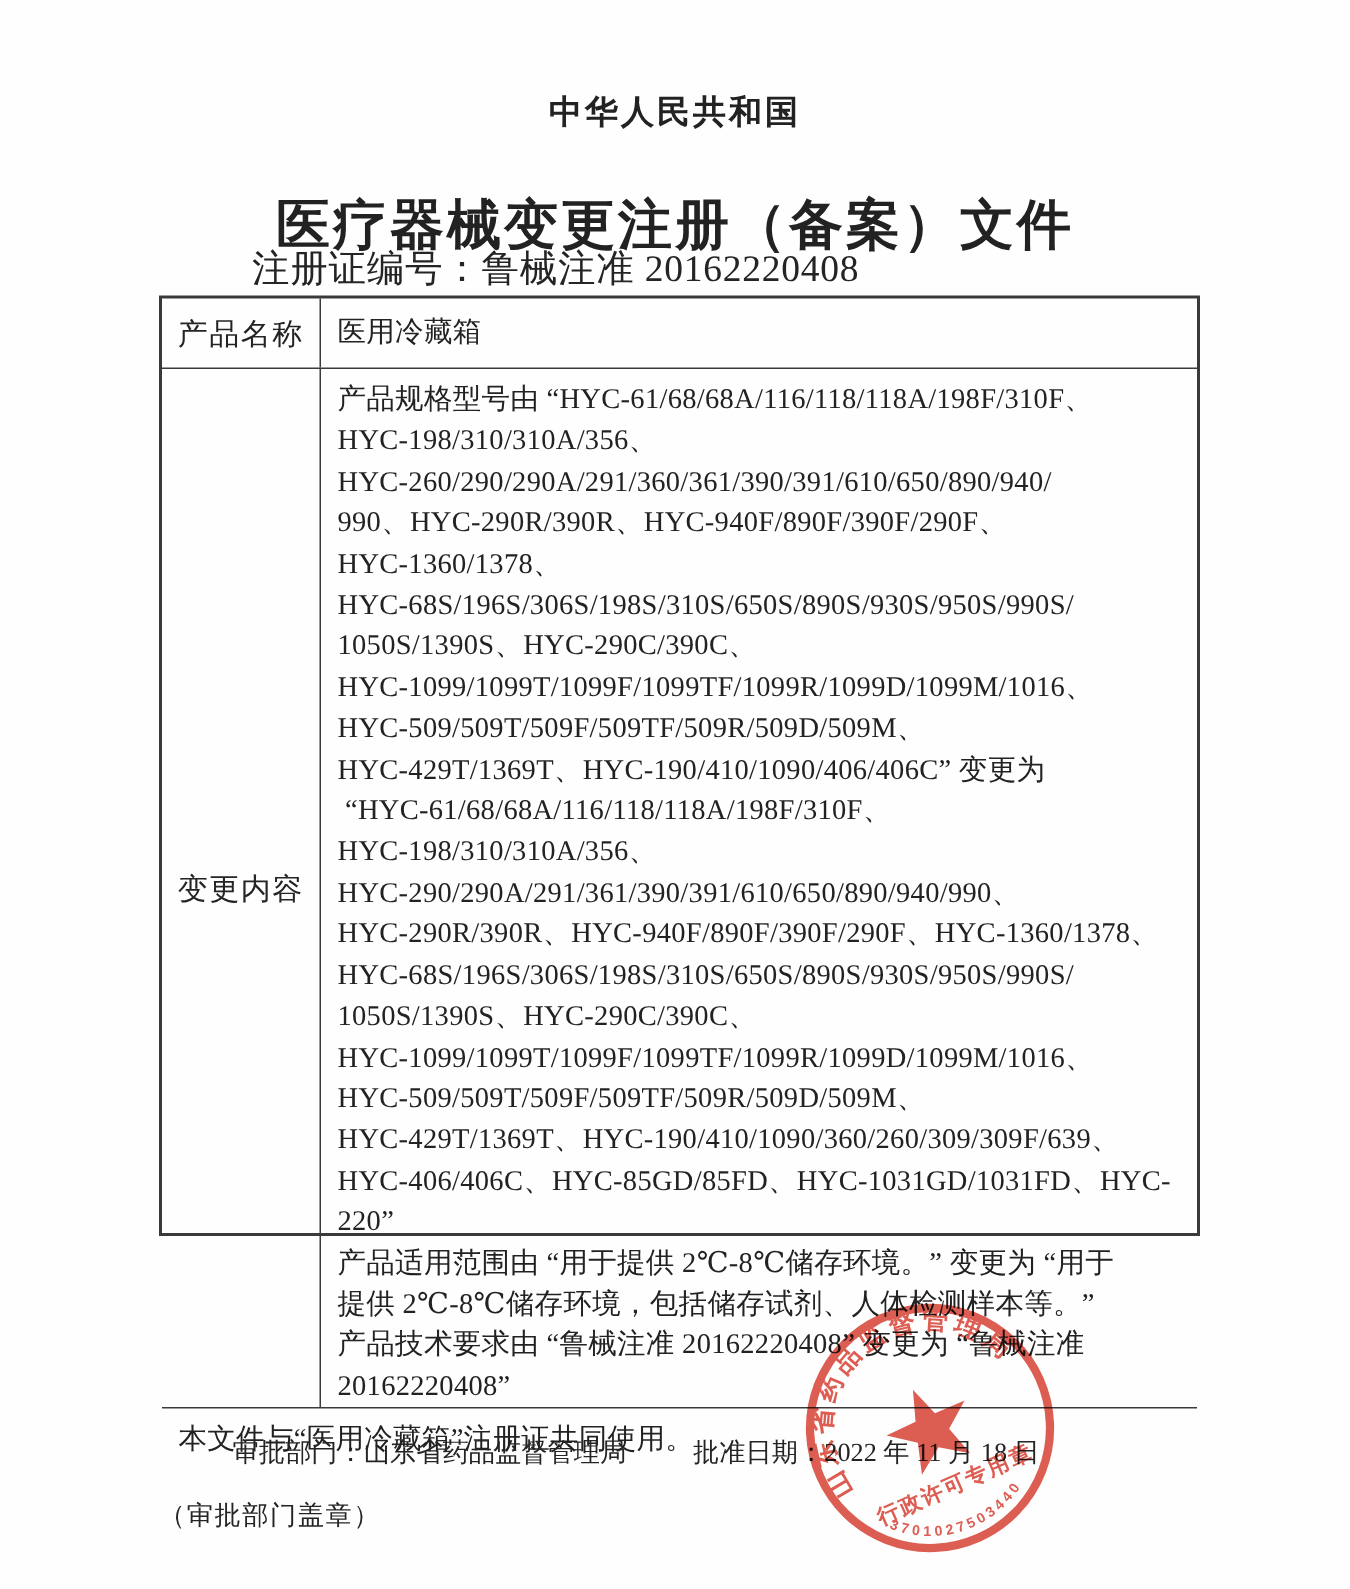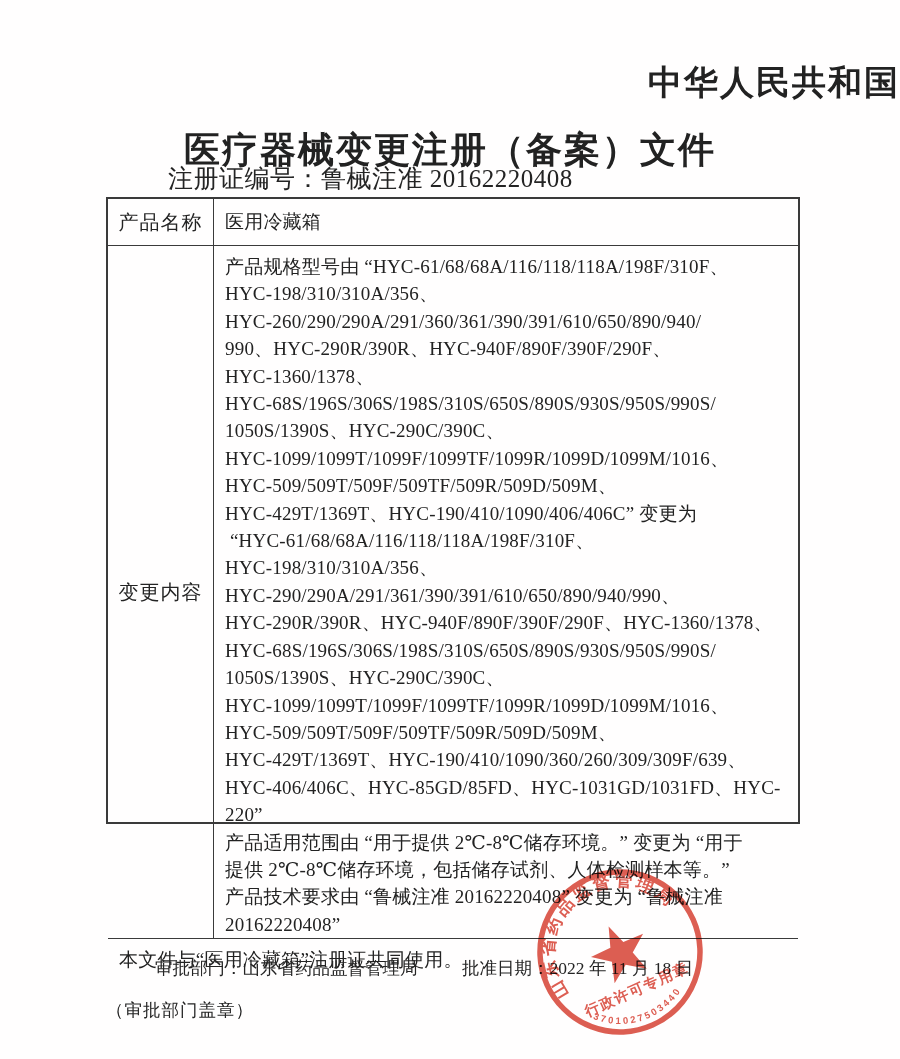--- a/index.html
+++ b/index.html
@@ -9,21 +9,21 @@
     background:#fffefe;
     font-family:"Liberation Serif","DejaVu Serif",serif;
     color:#1e1e1e;
     overflow:hidden;
   }
   .title{
     position:absolute;left:0;width:900px;text-align:center;
     font-family:"Liberation Sans","DejaVu Sans",sans-serif;
     font-weight:bold;color:#222;letter-spacing:2px;
   }
-  .title1{top:60px;font-size:34px;text-align:right;}
+  .title1{top:60px;font-size:22px;}
   .title2{top:104px;font-size:36px;margin-top:22px;}
   .regline{
     position:absolute;left:168px;top:162px;
     font-size:25px;color:#242424;letter-spacing:0.5px;
   }
   .doc-table{
     position:absolute;left:106px;top:197px;width:694px;height:627px;
     border:2px solid #3a3a3a;
     display:flex;flex-direction:column;box-sizing:border-box;
   }

